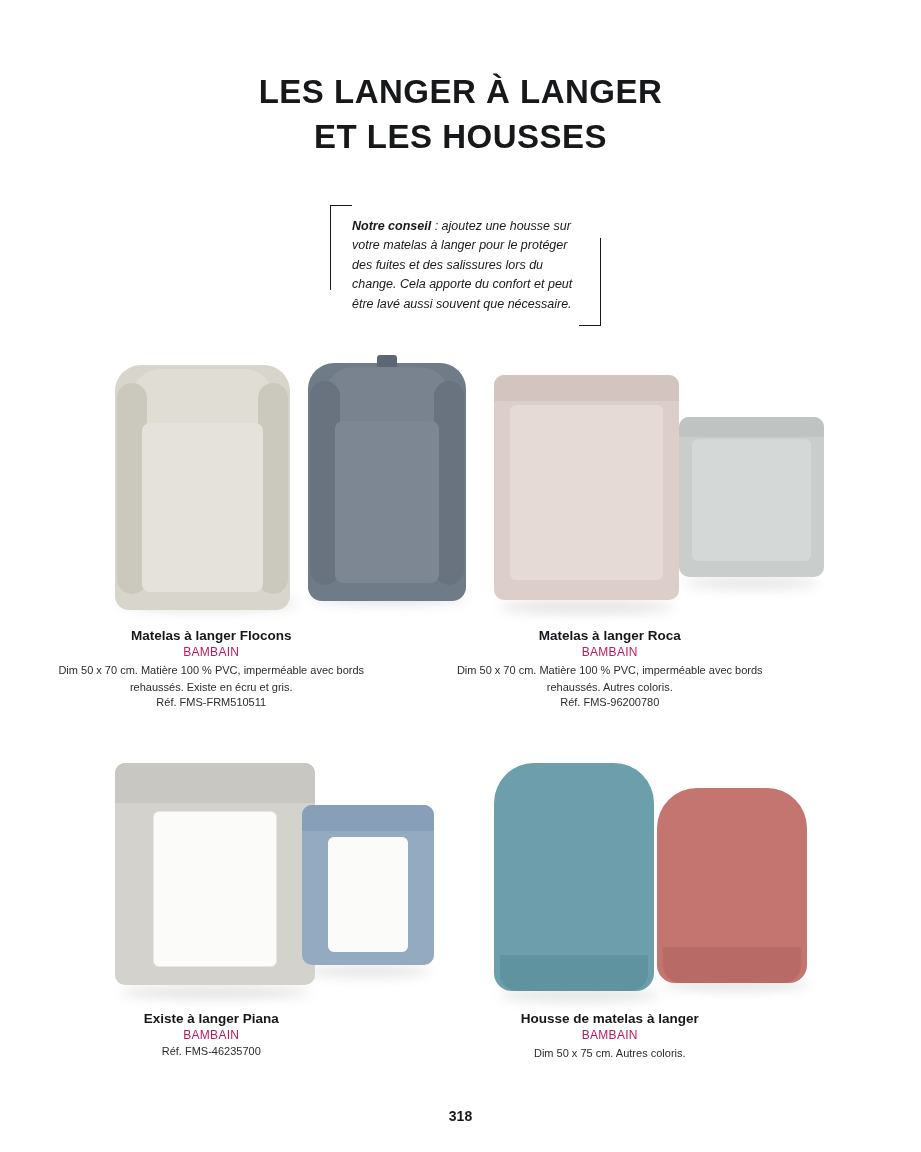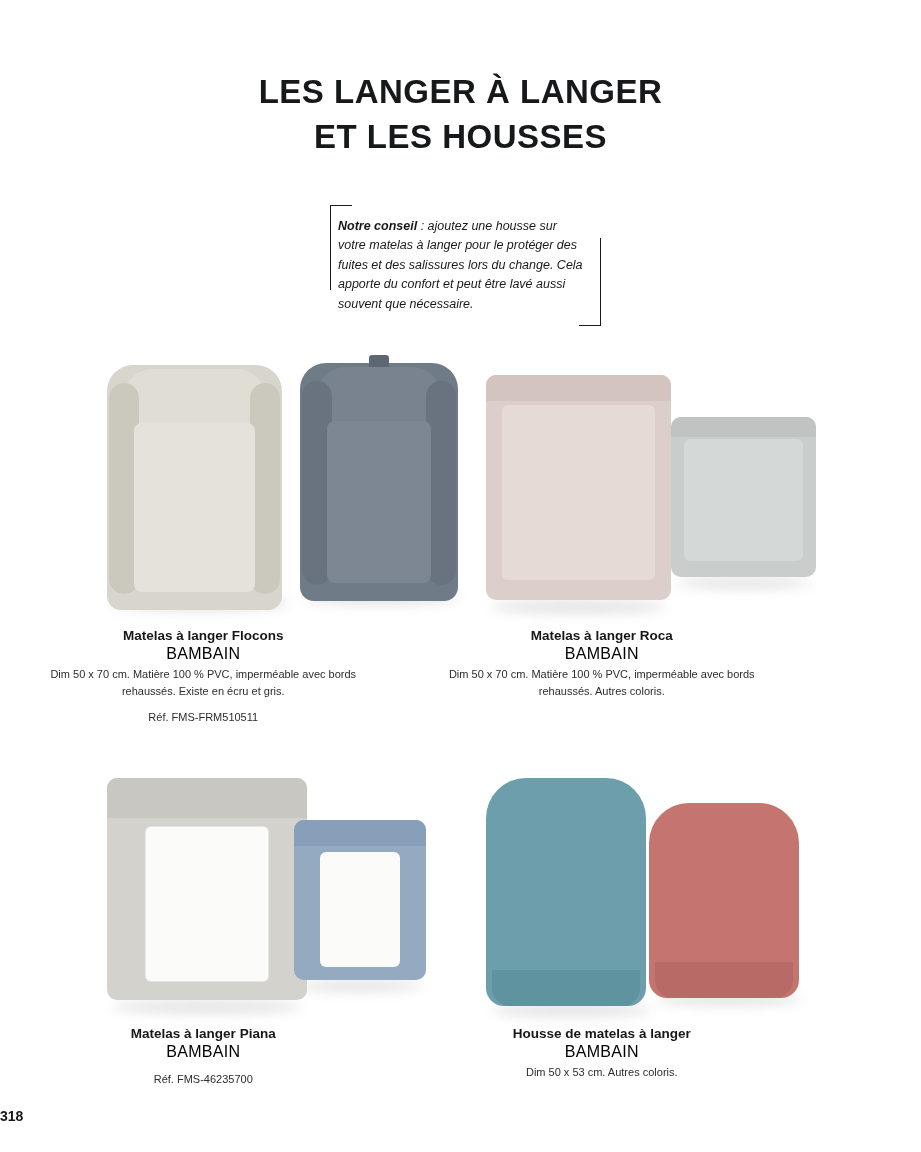--- a/index.html
+++ b/index.html
@@ -31,21 +31,21 @@
 
   
   .advice-wrap {
     position: absolute;
     left: 330px;
     top: 205px;
     width: 265px;
   }
   .advice-box {
     position: relative;
-    padding: 12px 10px 12px 8px;
+    padding: 12px 10px 12px 22px;
     font-style: italic;
     font-size: 12.5px;
     line-height: 1.55;
     color: #17191b;
   }
   .advice-box:before {
     
     content: "";
     position: absolute;
     left: 0; top: 0;
@@ -71,21 +71,21 @@
     right: 0; bottom: 0;
     width: 22px; height: 1px;
     background: #17191b;
   }
   .advice-strong { font-weight: 700; font-style: italic; }
 
   
   .grid {
     position: absolute;
     top: 355px;
-    left: 4px;
+    left: 12px;
     width: 797px;
   }
   .row {
     display: flex;
     width: 100%;
   }
   .cell {
     width: 50%;
     box-sizing: border-box;
     padding: 0 28px;
@@ -97,36 +97,36 @@
   .row-2 .images { height: 250px; }
 
   .caption { text-align: center; margin-top: 8px; }
   .prod-name {
     font-size: 13.5px;
     font-weight: 700;
     color: #15171a;
     margin-bottom: 2px;
   }
   .brand {
-    font-size: 16px;
-    color: #000000;
+    font-size: 12px;
+    color: #be185d;
     letter-spacing: 0.3px;
     margin-bottom: 3px;
   }
   .desc {
     font-size: 11px;
     line-height: 1.5;
     color: #2a2d30;
     max-width: 370px;
     margin: 0 auto;
   }
   .ref {
     font-size: 11px;
     color: #2a2d30;
-    margin-top: 12px;
+    margin-top: 1px;
   }
 
   
   .mat { position: absolute; }
 
   
   .flocons {
     width: 175px; height: 245px;
     border-radius: 26px 26px 14px 14px;
     top: 10px;
@@ -188,21 +188,21 @@
     filter: blur(6px);
     opacity: .18;
     background: #6d6d6d;
   }
 
   
   .page-number {
     position: absolute;
     bottom: 28px;
     left: 0; right: 0;
-    text-align: left;
+    text-align: center;
     font-size: 14px;
     font-weight: 700;
     color: #15171a;
   }
 </style>
 </head>
 <body>
 
 <h1 class="page-title">
   <span>LES LANGER À LANGER</span>
@@ -260,20 +260,21 @@
 
         <div class="mat flat" style="left:240px;top:62px;width:145px;height:160px;background:#c9cdcb;">
           <div class="rim-top" style="background:#bfc4c2;height:20px;"></div>
           <div class="pad" style="left:13px;right:13px;top:22px;bottom:16px;background:#d4d8d6;"></div>
         </div>
       </div>
       <div class="caption">
         <div class="prod-name">Matelas à langer Roca</div>
         <div class="brand">BAMBAIN</div>
         <div class="desc">Dim 50 x 70 cm. Matière 100 % PVC, imperméable avec bords rehaussés. Autres coloris.</div>
+        <div class="ref">Réf. FMS-96200780</div>
       </div>
     </div>
   </div>
 
   <div class="row row-2" style="margin-top:45px;">
 
     <div class="cell">
       <div class="images">
         <div class="shadow" style="left:80px;top:232px;width:190px;height:14px;"></div>
         <div class="shadow" style="left:265px;top:212px;width:125px;height:12px;"></div>
@@ -282,21 +283,21 @@
           <div class="rim-top" style="background:#c8c7c1;height:40px;"></div>
           <div class="pad" style="left:38px;right:38px;top:48px;bottom:18px;background:#fbfbf9;border:1px solid #e6e6e2;"></div>
         </div>
 
         <div class="mat flat" style="left:262px;top:52px;width:132px;height:160px;background:#93aac1;">
           <div class="rim-top" style="background:#879fb8;height:26px;"></div>
           <div class="pad" style="left:26px;right:26px;top:32px;bottom:13px;background:#fbfbfa;"></div>
         </div>
       </div>
       <div class="caption">
-        <div class="prod-name">Matelas à langer Piana</div>
+        <div class="prod-name">Existe à langer Piana</div>
         <div class="brand">BAMBAIN</div>
         <div class="ref">Réf. FMS-46235700</div>
       </div>
     </div>
 
     <div class="cell">
       <div class="images">
         <div class="shadow" style="left:60px;top:235px;width:160px;height:14px;"></div>
         <div class="shadow" style="left:225px;top:225px;width:145px;height:13px;"></div>
 
@@ -304,19 +305,19 @@
           <div class="skirt" style="background:#5f939f;"></div>
         </div>
 
         <div class="mat housse" style="left:218px;top:35px;width:150px;height:195px;background:#c4756f;">
           <div class="skirt" style="background:#b86b66;"></div>
         </div>
       </div>
       <div class="caption">
         <div class="prod-name">Housse de matelas à langer</div>
         <div class="brand">BAMBAIN</div>
-        <div class="desc">Dim 50 x 53 cm. Autres coloris.</div>
+        <div class="desc">Dim 50 x 75 cm. Autres coloris.</div>
       </div>
     </div>
   </div>
 </div>
 
 <div class="page-number">318</div>
 
 </body></html>

